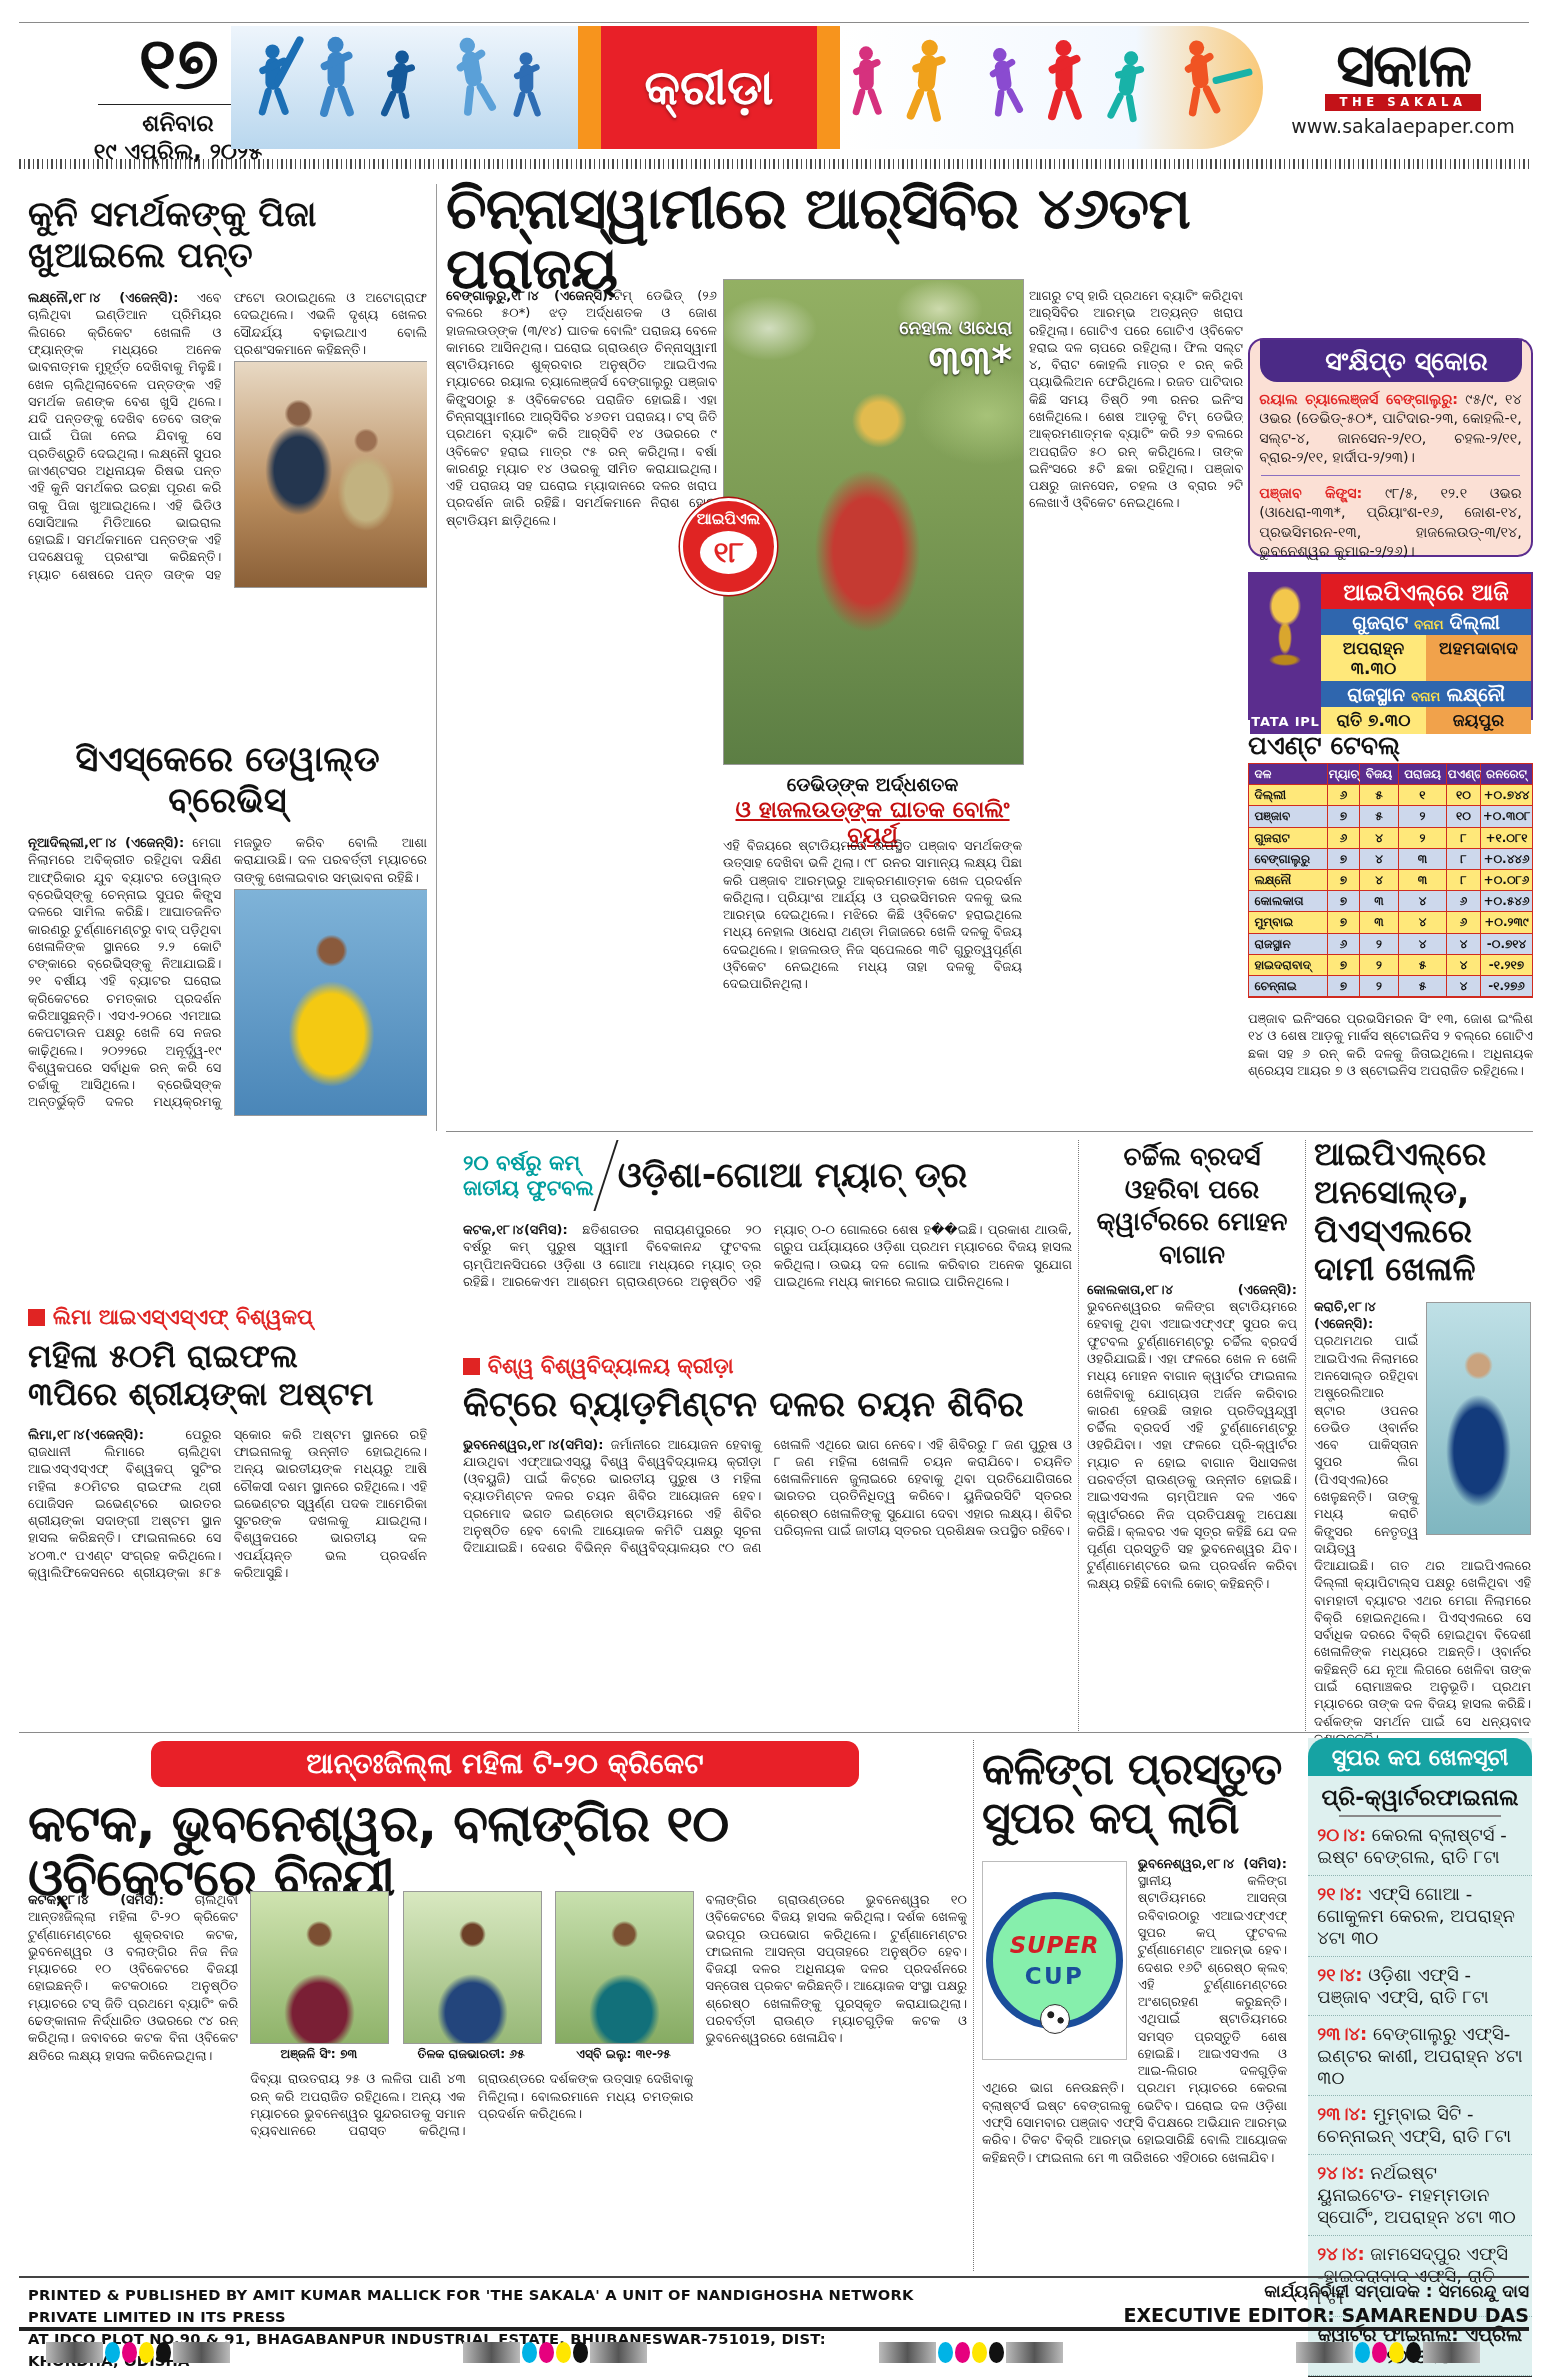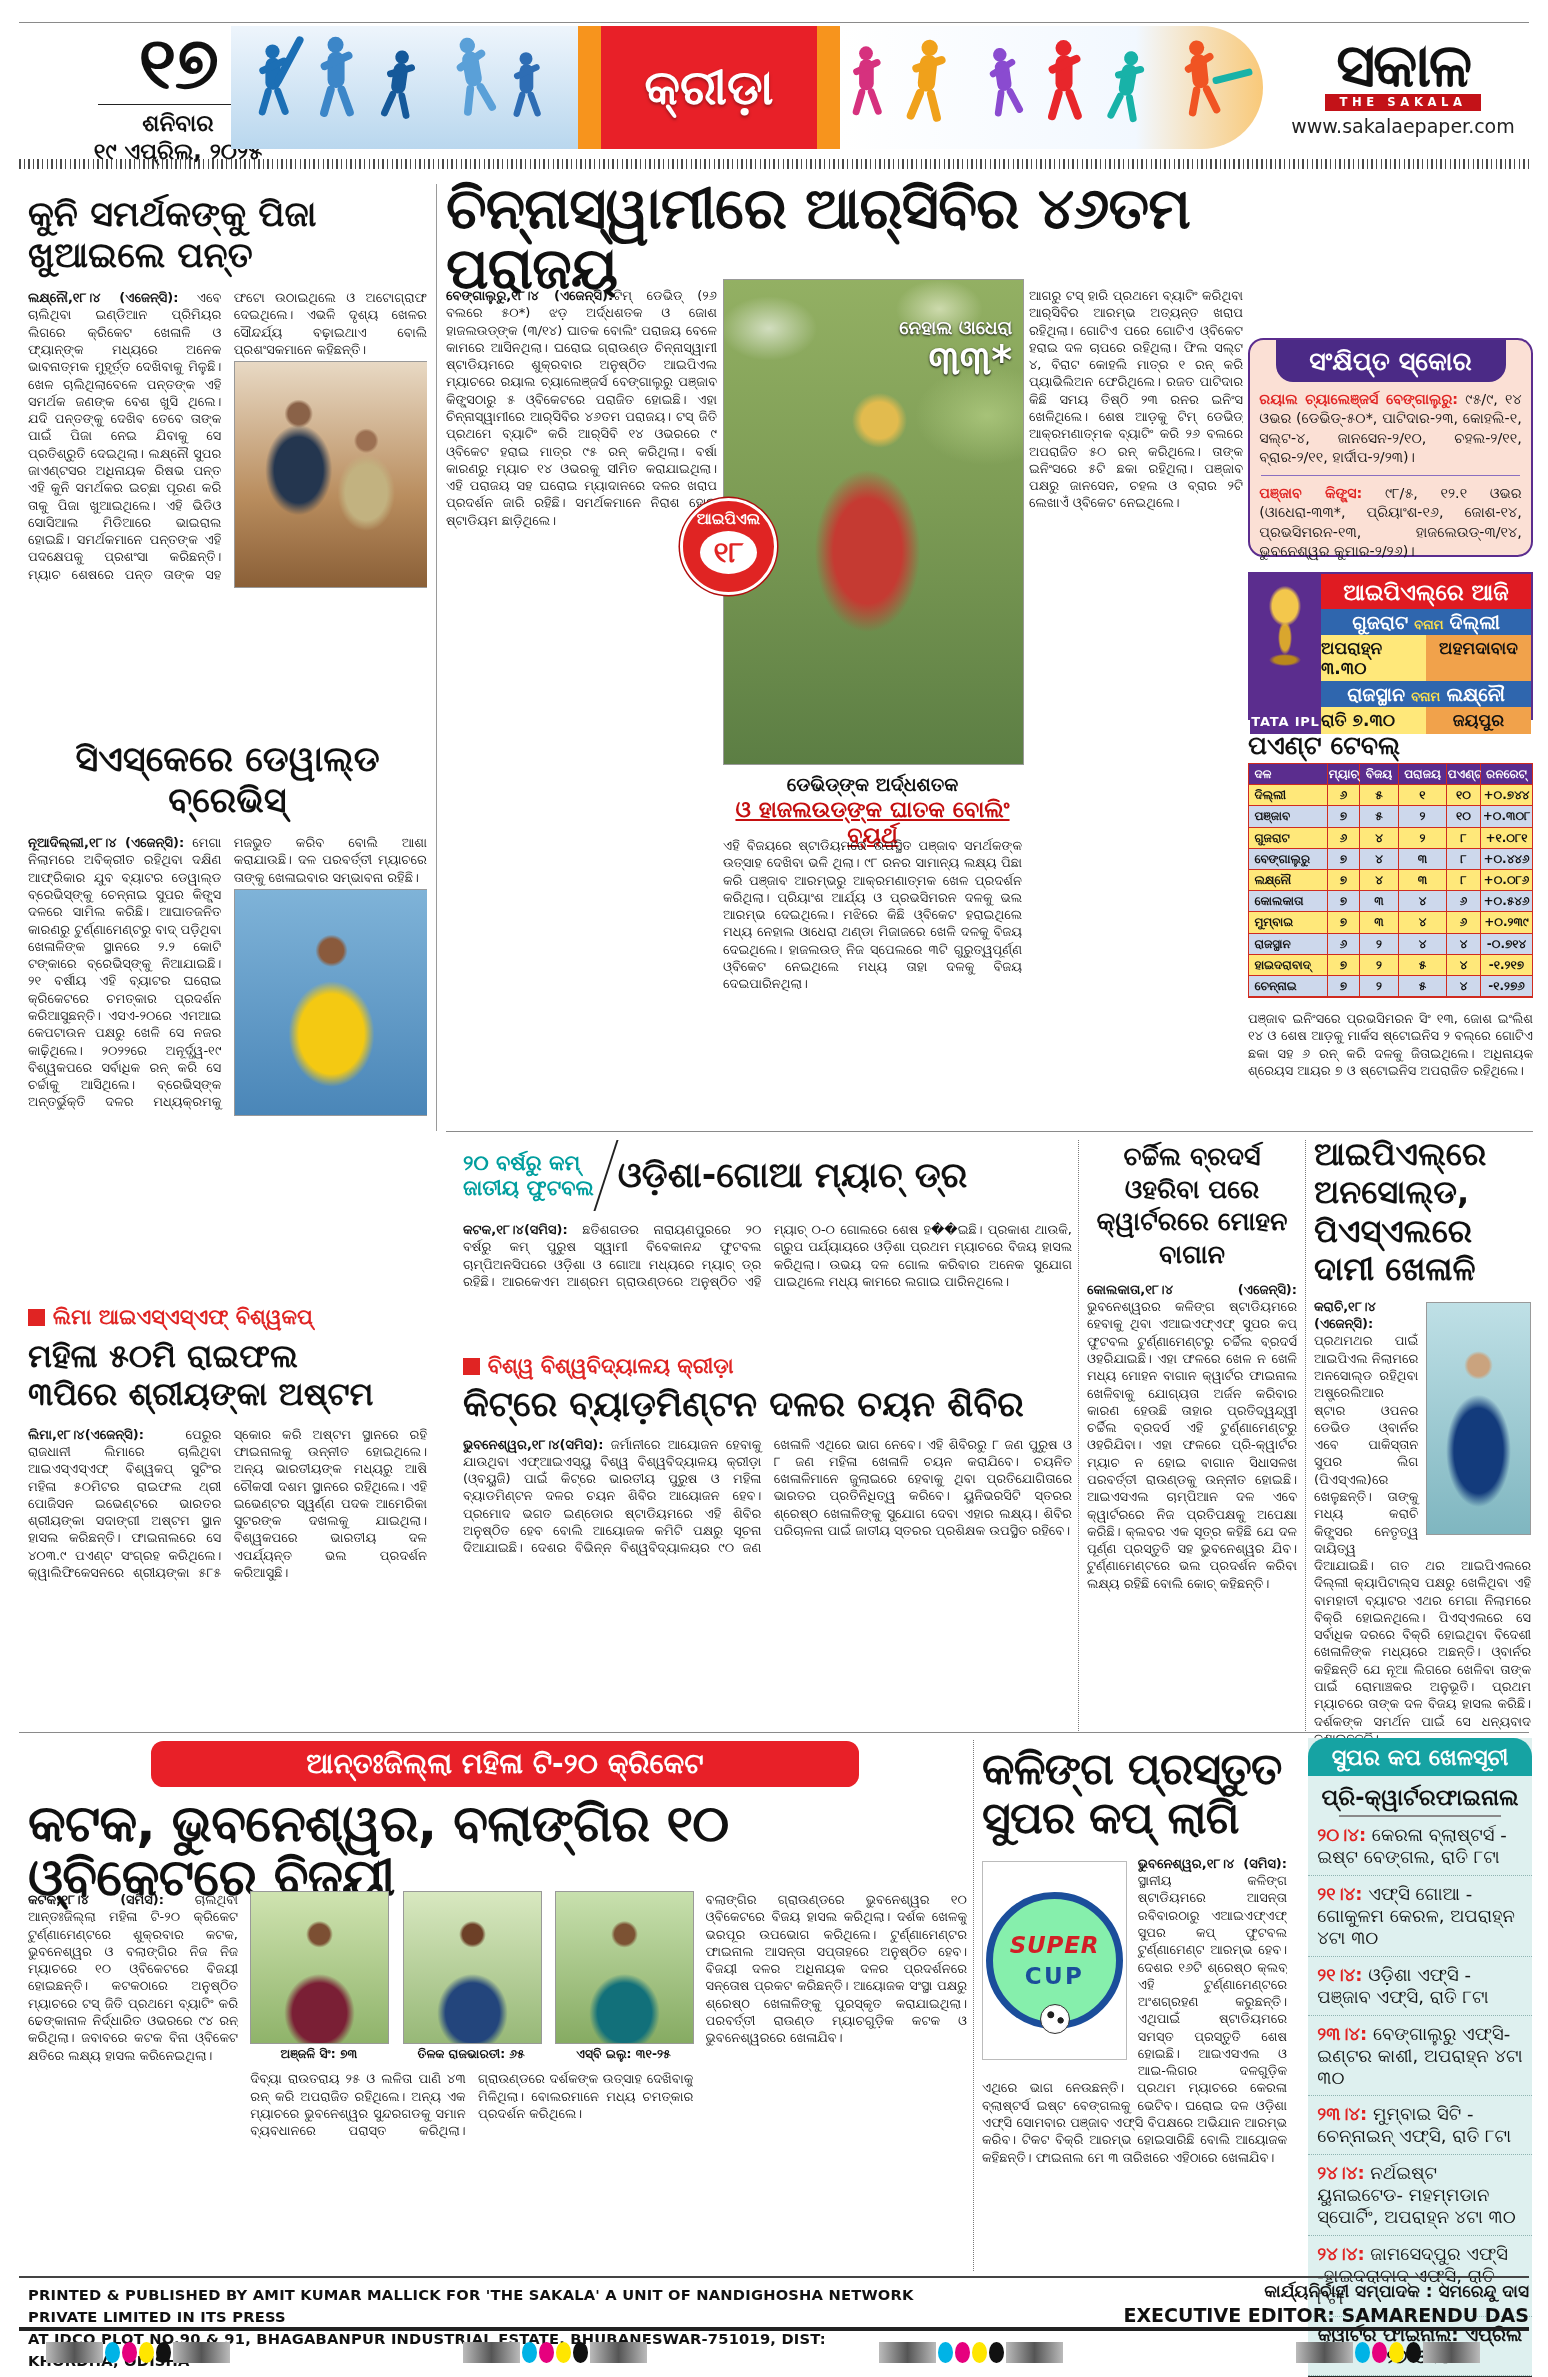--- a/index.html
+++ b/index.html
@@ -80,39 +80,39 @@
   .badge .n{background:#fff;color:#e02423;font-weight:900;font-size:29px;width:57px;height:43px;
             border-radius:50%;margin:3.1px auto 0;display:flex;align-items:center;justify-content:center;}
   
   .lead-sub{left:723px;top:773px;width:299px;text-align:center;}
   .lead-sub .l1{font-size:19px;font-weight:700;}
   .lead-sub .l2{font-size:22.4px;font-weight:800;color:#c40f0f;text-decoration:underline;}
   
   .score{left:1248px;top:338px;width:285px;height:219px;background:#fbe0d5;border:2.3px solid #5b2d8e;
          border-radius:15.4px;box-sizing:border-box;}
   .score .hd{width:230px;height:42px;background:#4b2a86;border-radius:0 0 17px 17px;margin:0 auto 6.2px;
-             display:flex;align-items:center;justify-content:center;color:#fff;font-size:25.4px;font-weight:800;}
+             display:flex;align-items:center;justify-content:center;color:#fff;font-size:25.4px;font-weight:800;padding-left:32px;}
   .score .en{font-size:14.3px;line-height:1.36;padding:1.5px 9.3px;text-align:justify;}
   .score .lb{color:#e02423;font-weight:800;}
   .score .dv{border-top:1.5px solid #8a6fc0;margin:6.2px 10.8px;}
   
   .ipl{left:1248px;top:572px;width:285px;height:148px;border:2.3px solid #5b2d8e;display:grid;
        grid-template-columns:71px 1fr;box-sizing:border-box;}
   .ipl .trophy{background:#5b2d8e;position:relative;display:flex;flex-direction:column;align-items:center;justify-content:flex-end;}
   .ipl .cup{position:absolute;top:6.2px;left:7.7px;width:54px;height:93px;
     background:radial-gradient(23px 29px at 50% 28%,#f3c74c 0 55%,transparent 70%),
       radial-gradient(9.3px 23px at 50% 62%,#d9a62e 0 55%,transparent 75%),
       radial-gradient(20px 7.7px at 50% 86%,#b9871c 0 55%,transparent 80%);}
   .ipl .tata{color:#fff;font-weight:900;font-size:13px;letter-spacing:0.8px;margin-bottom:4.6px;}
   .ipl .rt{display:flex;flex-direction:column;}
   .ipl .bar-red{background:#e01b22;color:#fff;font-size:22.4px;font-weight:800;text-align:center;padding:4.6px 0;}
   .ipl .m{background:#2f66ae;color:#fff;font-size:19px;font-weight:700;text-align:center;padding:1.5px 0;}
   .ipl .m .vs{color:#ffe14d;font-size:13px;font-weight:700;margin:0 6.2px;}
   .ipl .inf{display:grid;grid-template-columns:1fr 1fr;}
-  .ipl .tm{background:#ffe87a;font-size:17px;font-weight:700;padding:3.1px 0;}
+  .ipl .tm{background:#ffe87a;font-size:17px;font-weight:700;text-align:center;padding:3.1px 0;}
   .ipl .vn{background:#f1a24b;font-size:17px;font-weight:700;text-align:center;padding:3.1px 0;}
   
   .pt-title{left:1248px;top:730px;width:285px;font-size:25.4px;font-weight:800;}
   .pt{left:1248px;top:763px;width:285px;border:1.5px solid #d02b20;box-sizing:border-box;}
   .pt .r{display:grid;grid-template-columns:79px 32px 39px 48px 34px 51px;}
   .pt .r>div{border-right:0.8px solid #d02b20;border-bottom:0.8px solid #d02b20;font-size:12px;
              font-weight:700;text-align:center;padding:3.1px 0.8px;}
   .pt .r>div:first-child{text-align:left;padding-left:5.4px;}
   .pt .r>div:last-child{border-right:none;}
   .pt .hd>div{background:#5b2d8e;color:#fff;font-weight:700;}

